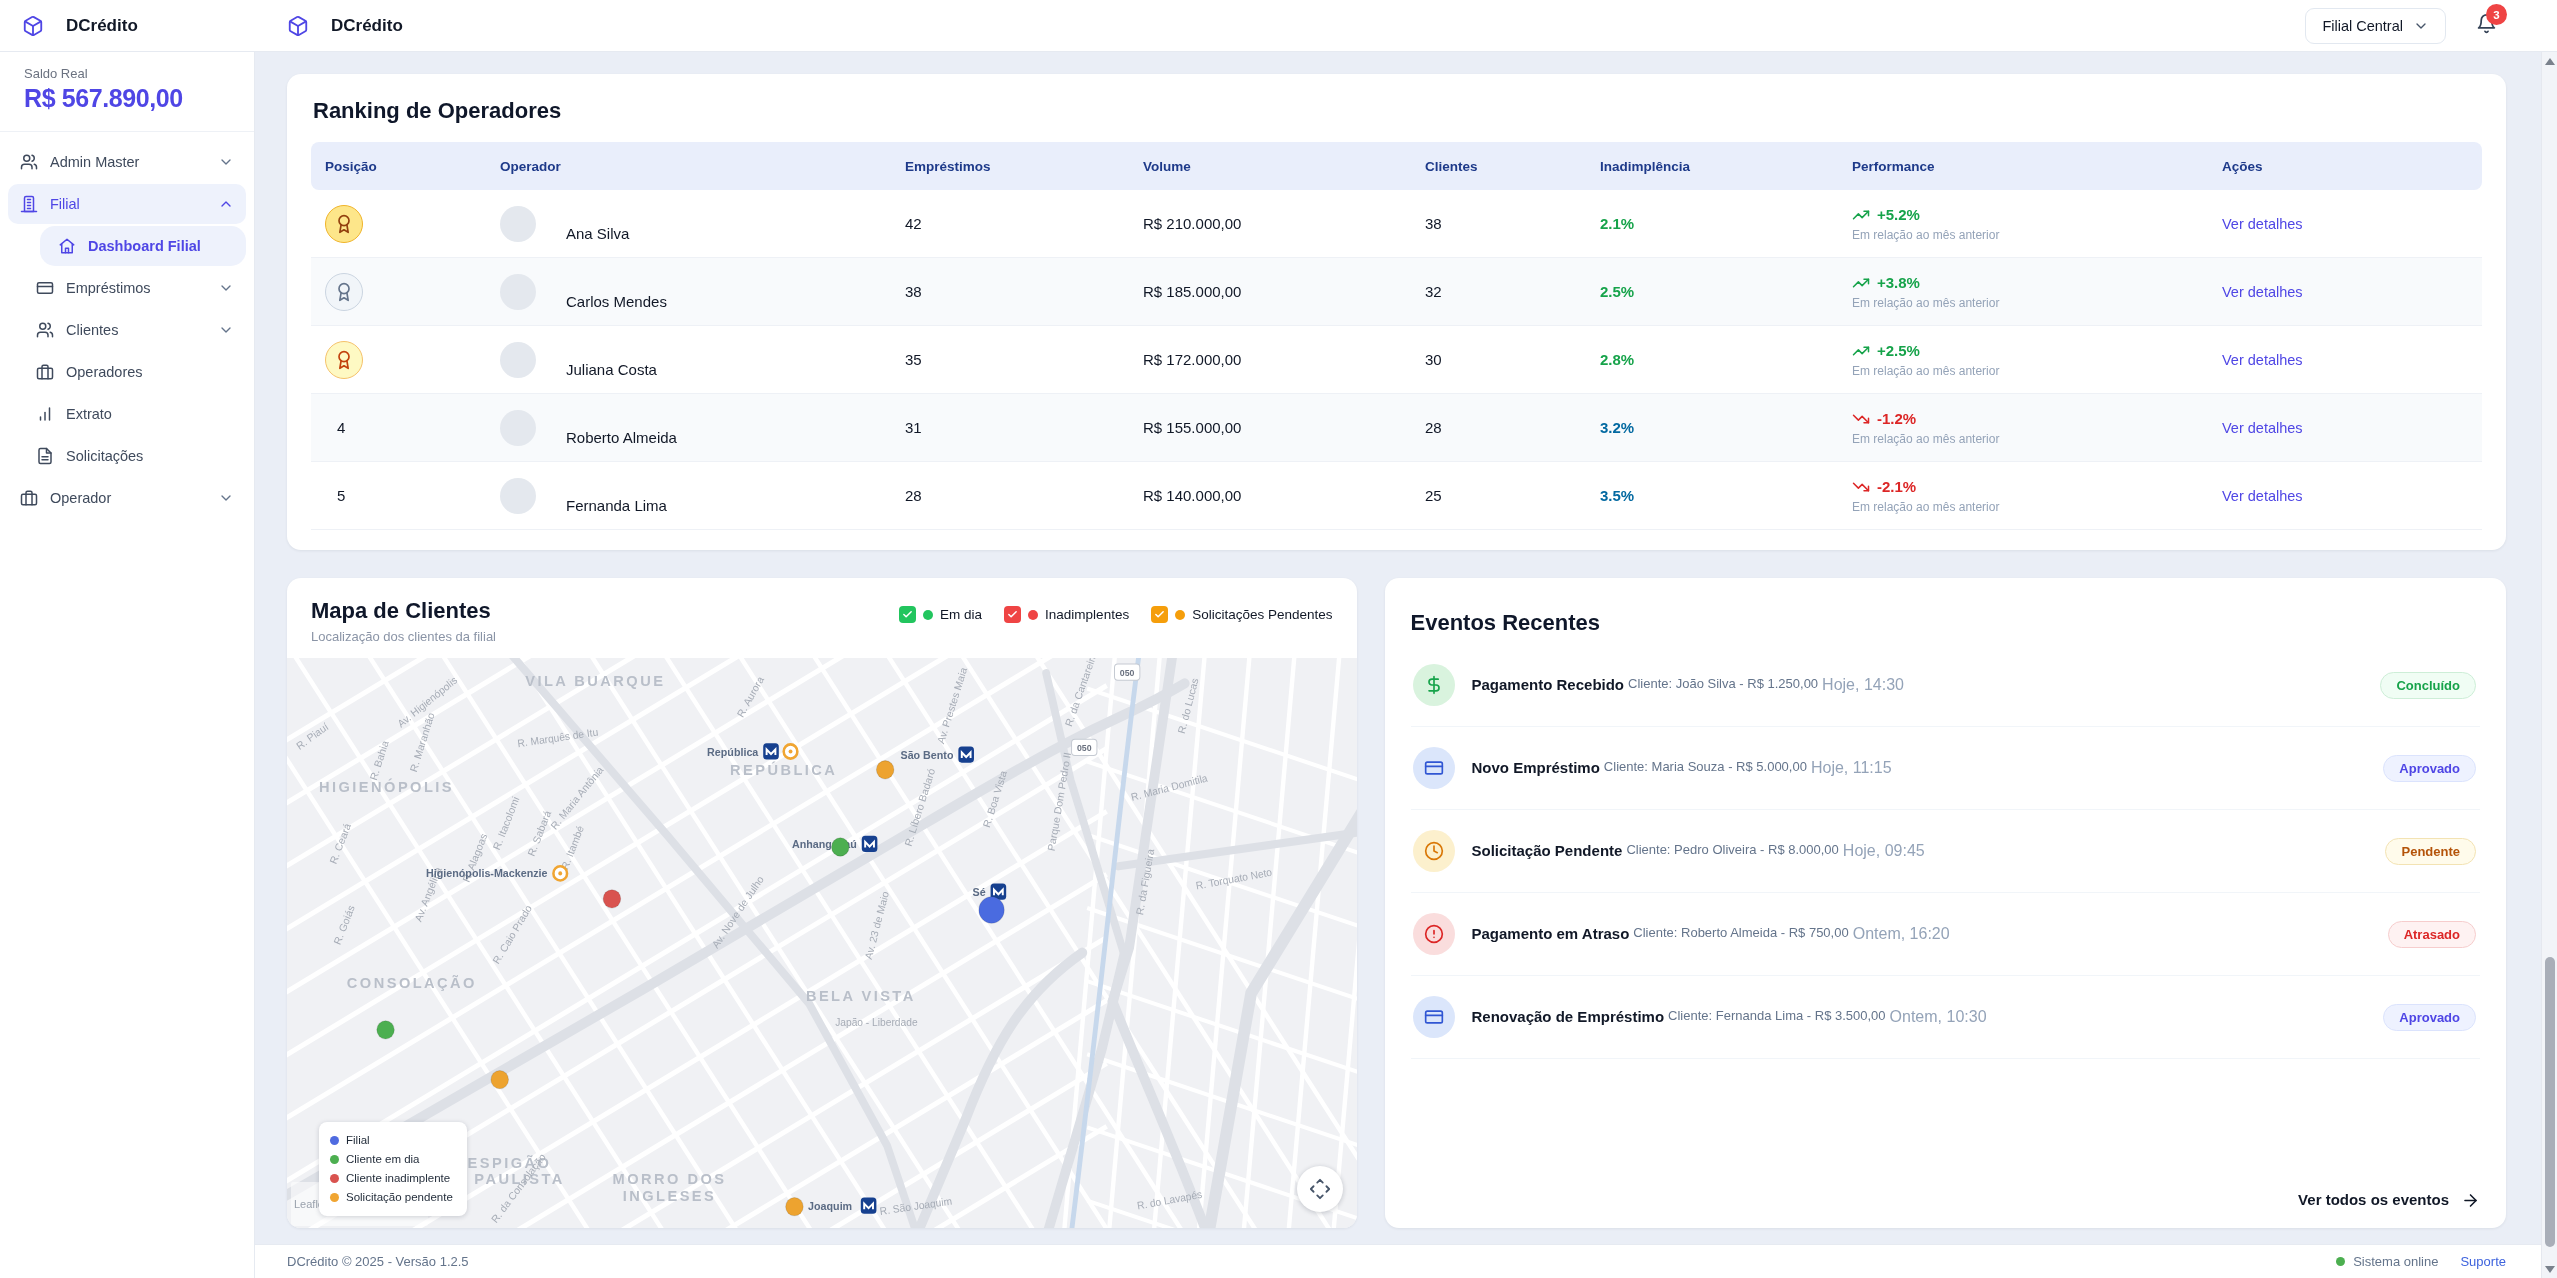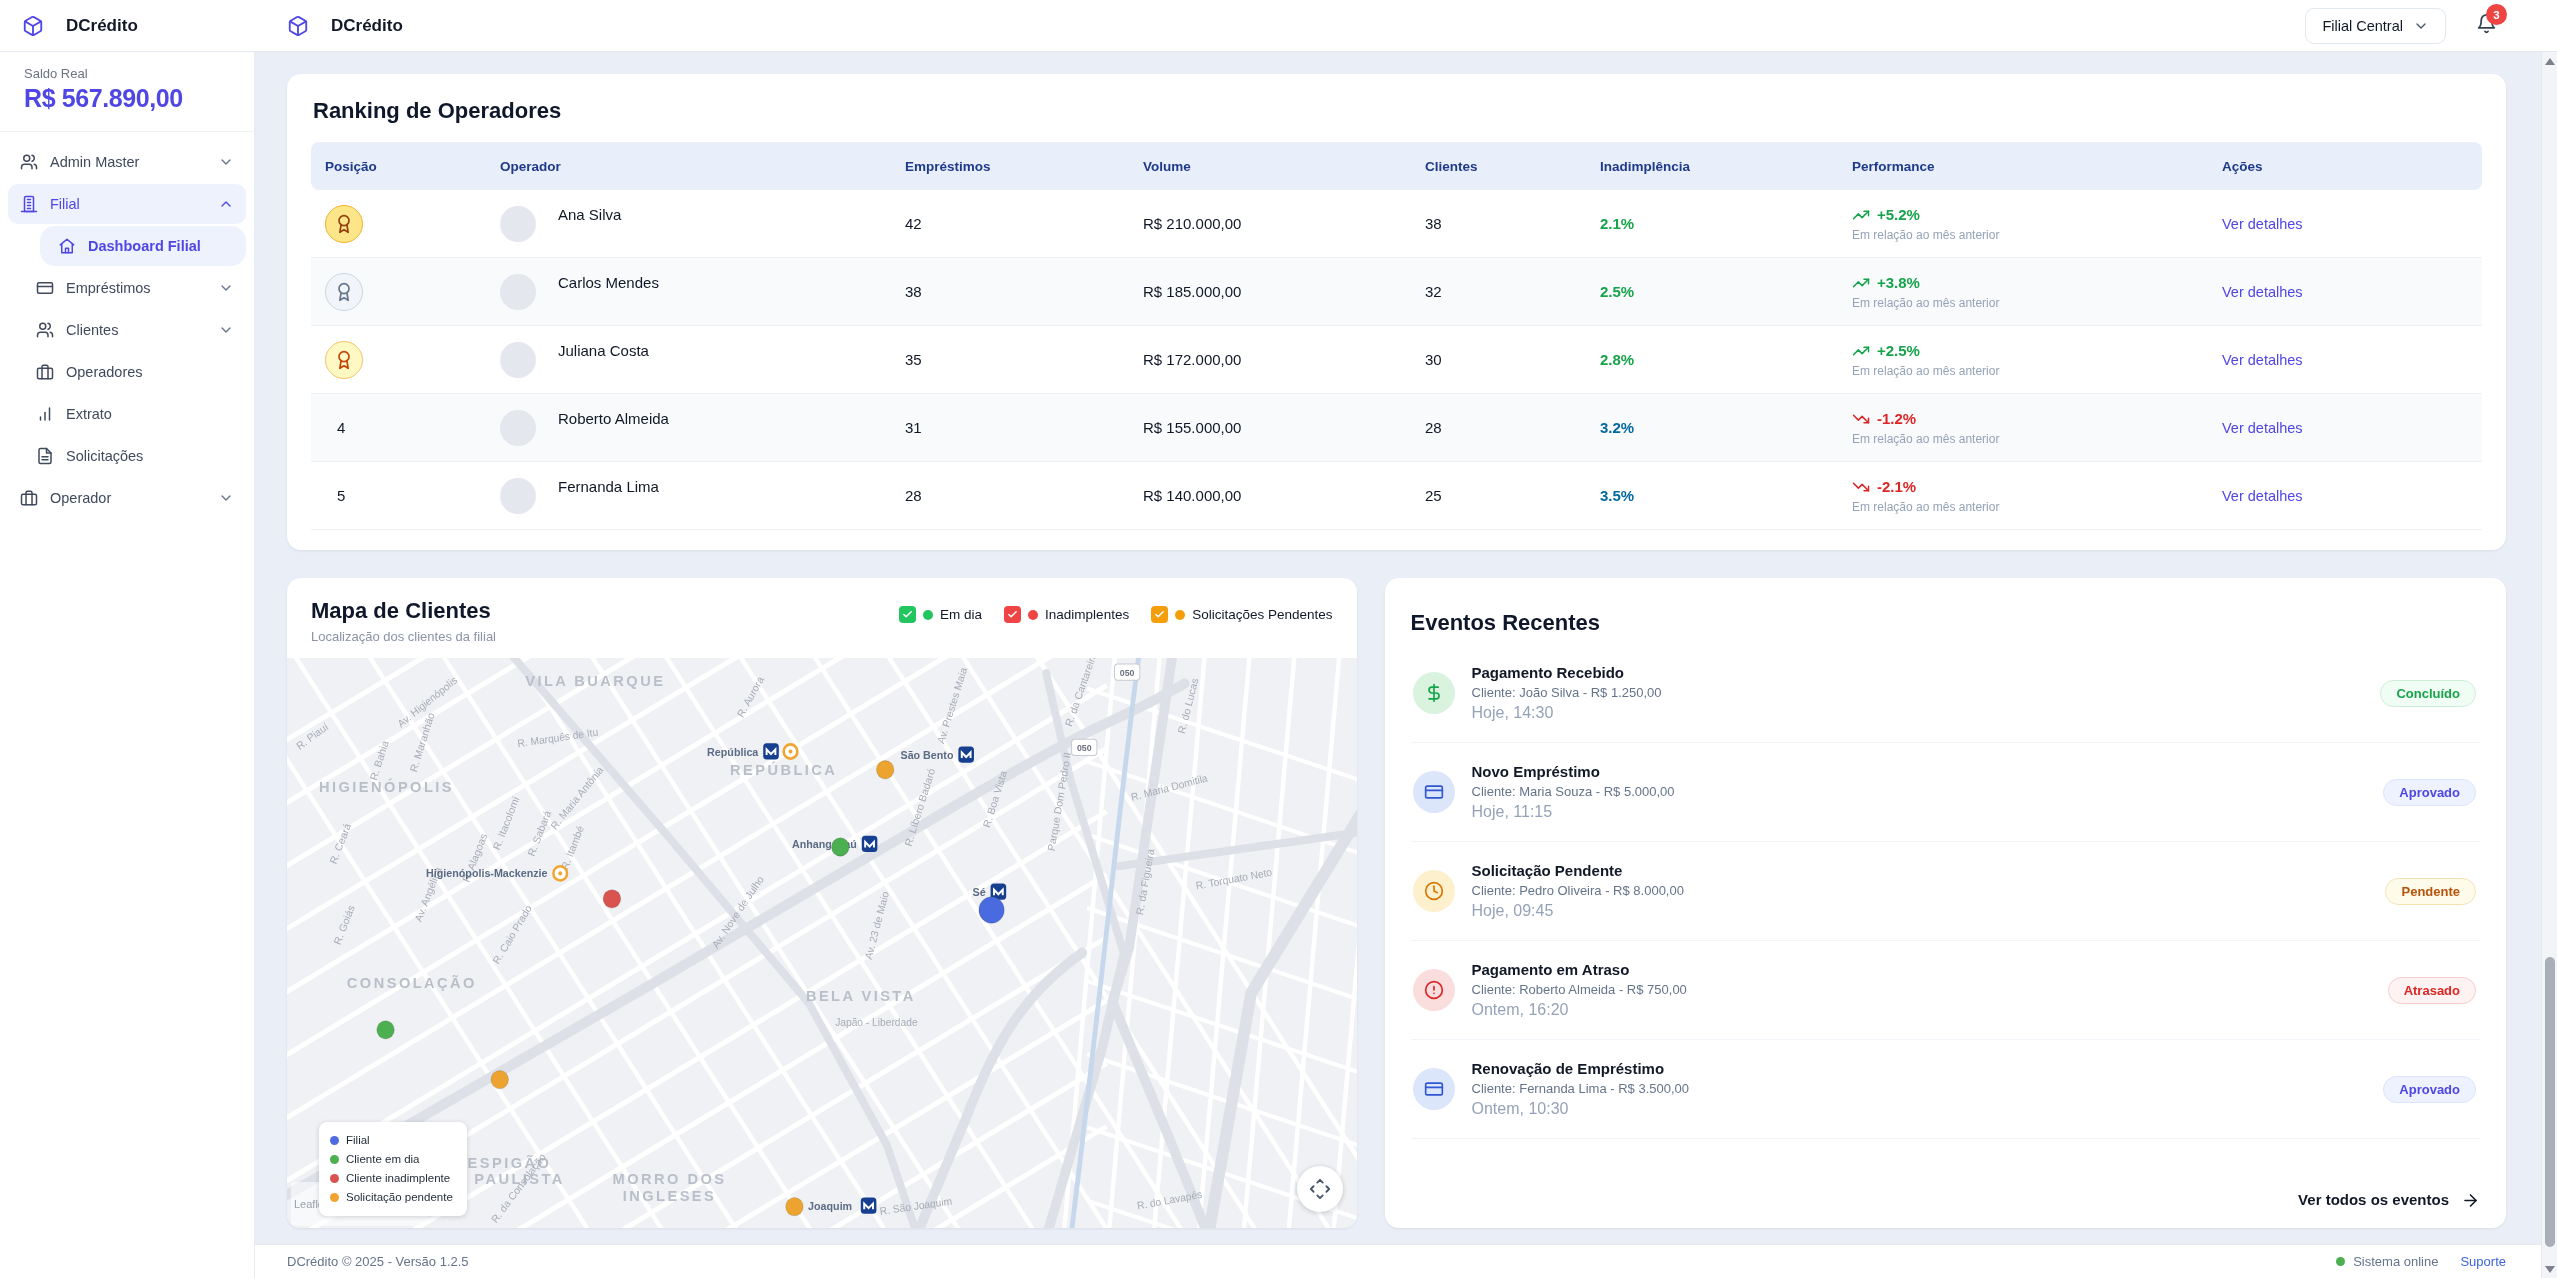--- a/index.html
+++ b/index.html
@@ -72,21 +72,21 @@
   .thead { background: #e9eefb; border-radius: 8px; height: 48px; }
   .thead > div { font-size: 13.5px; font-weight: 700; color: #1e3a8a; padding-left: 14px; }
   .trow { height: 68px; border-bottom: 1px solid #eef1f6; }
   .trow:nth-child(even) { background: #f8fafc; }
   .trow > div { padding-left: 14px; }
   .medal { width: 38px; height: 38px; border-radius: 999px; display: flex; align-items: center; justify-content: center; border: 1.5px solid; }
   .medal.gold   { background: #fde68a; border-color: #f0b429; color: #92400e; }
   .medal.silver { background: #f1f5f9; border-color: #cbd5e1; color: #64748b; }
   .medal.bronze { background: #fef9c3; border-color: #f5c26b; color: #c2410c; }
   .pos-num { font-size: 15px; color: #111827; margin-left: 12px; }
-  .op-cell { display: flex; align-items: flex-start; gap: 22px; }
+  .op-cell { display: flex; align-items: flex-end; gap: 30px; }
   .avatar { width: 36px; height: 36px; border-radius: 999px; background: #e4e8ee; flex: none; }
   .op-name { font-size: 15px; font-weight: 500; color: #111827; }
   .num-cell { font-size: 15px; color: #111827; }
   .vol-cell { font-size: 15px; font-weight: 500; color: #111827; }
   .rate { font-size: 15px; font-weight: 600; }
   .rate.good { color: #16a34a; }
   .rate.bad { color: #0369a1; }
   .perf-line { display: flex; align-items: center; gap: 7px; font-size: 15px; font-weight: 600; }
   .perf-line.up { color: #16a34a; }
   .perf-line.down { color: #dc2626; }
@@ -126,21 +126,21 @@
 
   
   .events-card { padding: 32px 26px 18px; display: flex; flex-direction: column; }
   .events-list { margin-top: 8px; }
   .event-item { display: flex; align-items: center; gap: 17px; padding: 20px 4px 20px 2px; border-bottom: 1px solid #f1f5f9; }
   .evt-ico { width: 42px; height: 42px; border-radius: 999px; display: flex; align-items: center; justify-content: center; }
   .evt-ico.payment { background: #d9f3de; color: #16a34a; }
   .evt-ico.loan, .evt-ico.renewal { background: #dbe6fb; color: #3056d3; }
   .evt-ico.pending { background: #fcf0cd; color: #d97706; }
   .evt-ico.late { background: #fadddd; color: #dc2626; }
-  .evt-text { display: flex; flex-direction: column; gap: 4px; }
+  .evt-text { display: flex; flex-direction: row; gap: 4px; }
   .evt-title { font-size: 15px; font-weight: 600; color: #111827; }
   .evt-sub { font-size: 13px; color: #64748b; }
   .evt-time { font-size: 16px; color: #94a3b8; }
   .badge { margin-left: auto; font-size: 13px; font-weight: 600; padding: 5px 15px; border-radius: 999px; border: 1px solid; }
   .badge.green { color: #16a34a; background: #f0fdf4; border-color: #cdeed7; }
   .badge.blue  { color: #4f46e5; background: #eef2ff; border-color: #dbe3fd; }
   .badge.amber { color: #b45309; background: #fffbeb; border-color: #f3e3b3; }
   .badge.red   { color: #dc2626; background: #fef2f2; border-color: #f6cdcd; }
   .events-footer { margin-top: auto; padding-top: 16px; display: flex; justify-content: flex-end; }
   .see-all { display: flex; gap: 12px; font-size: 15px; font-weight: 600; color: #111827; cursor: pointer; }

